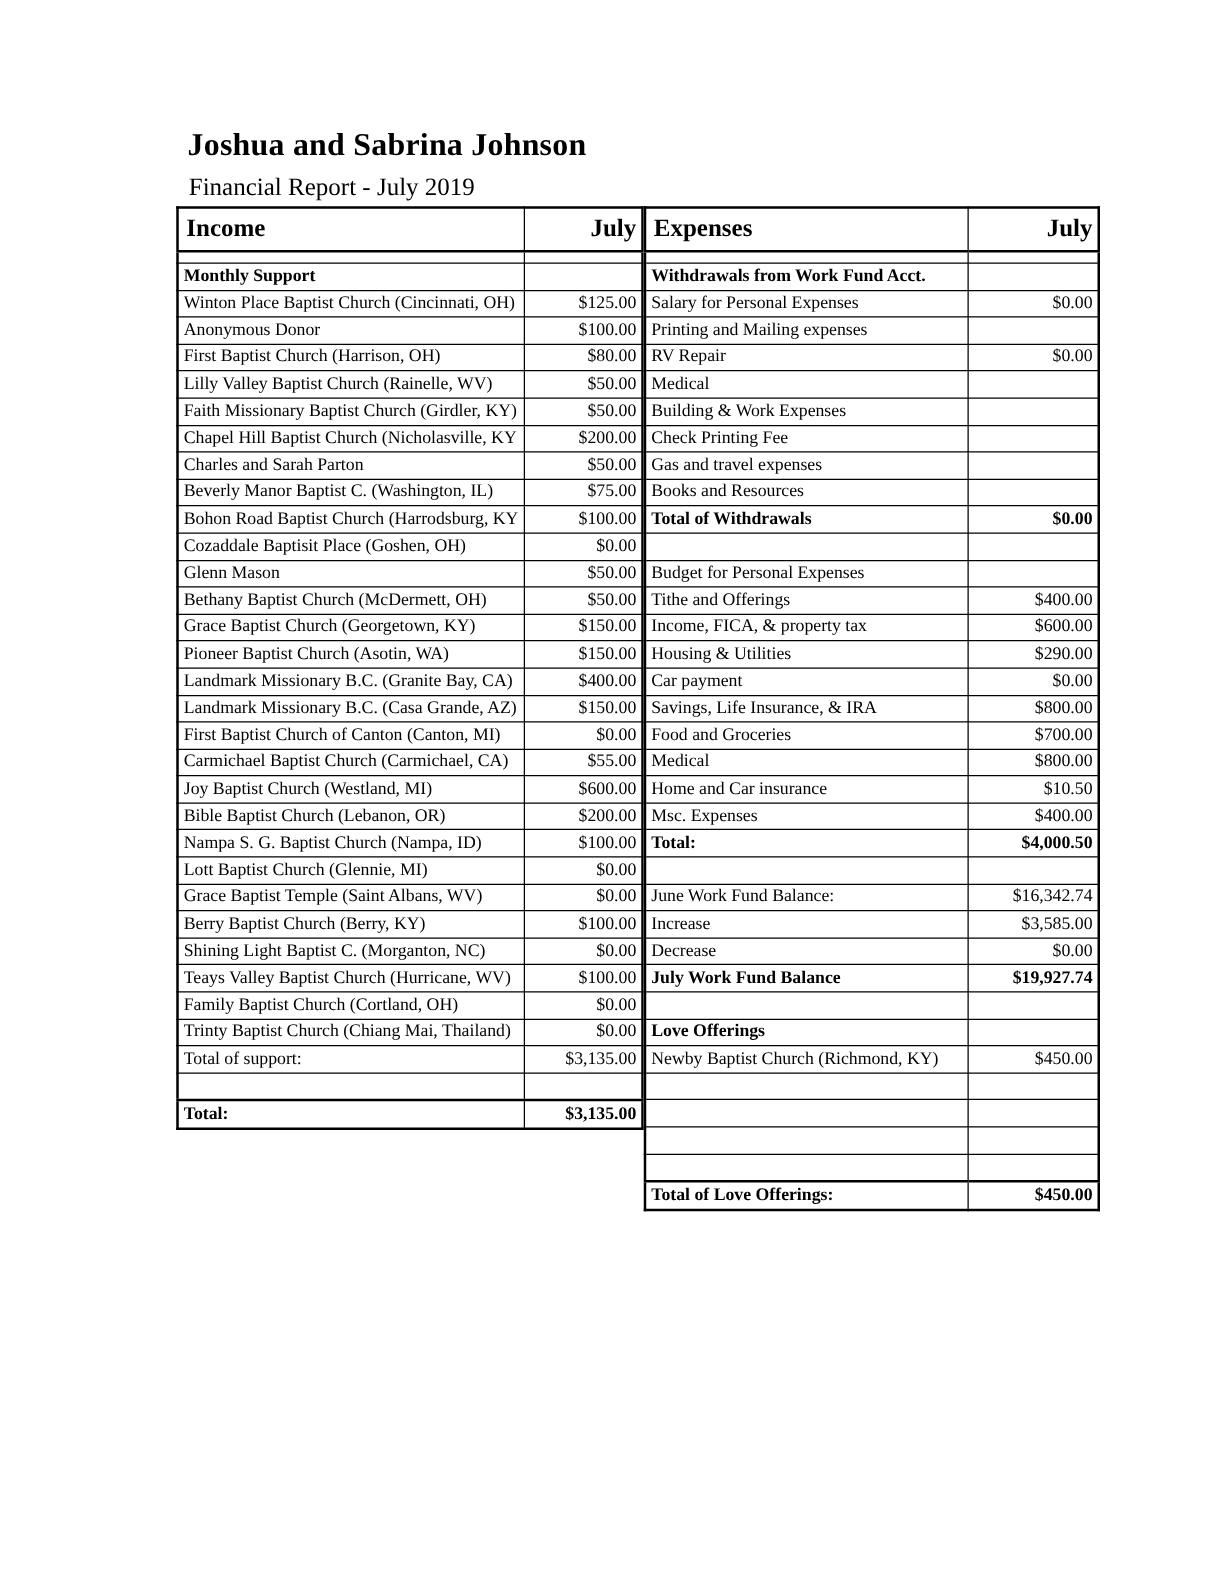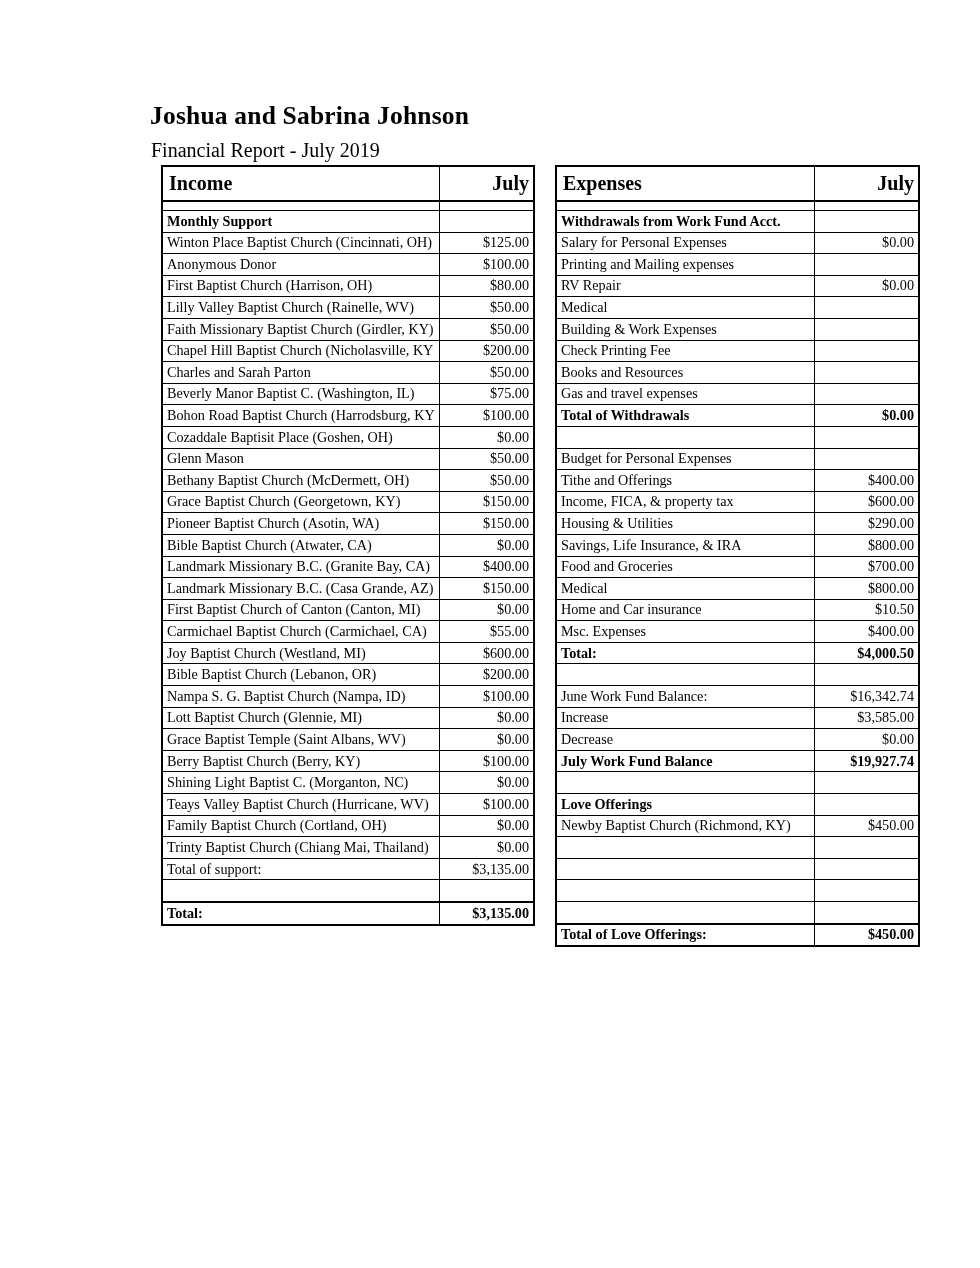--- a/index.html
+++ b/index.html
@@ -44,21 +44,20 @@
     top: 165px;
     width: 738px;
     display: flex;
     align-items: flex-start;
   }
   table.fin {
     border-collapse: collapse;
     table-layout: fixed;
     border: 2.5px solid #000;
     background: #fff;
-    margin-left: 20px;
   }
   table.fin td {
     border: 1px solid #000;
     font-size: 14.2px;
     line-height: 1;
     padding: 2px 4px 3px 4px;
     height: 15.6px;
     overflow: hidden;
     white-space: nowrap;
     vertical-align: middle;
@@ -169,24 +168,20 @@
           </tr>
           <tr class="">
             <td class="lbl">Grace Baptist Church (Georgetown, KY)</td>
             <td class="amt">$150.00</td>
           </tr>
           <tr class="">
             <td class="lbl">Pioneer Baptist Church (Asotin, WA)</td>
             <td class="amt">$150.00</td>
           </tr>
           <tr class="">
-            <td class="lbl">Bible Baptist Church (Atwater, CA)</td>
-            <td class="amt">$0.00</td>
-          </tr>
-          <tr class="">
             <td class="lbl">Landmark Missionary B.C. (Granite Bay, CA)</td>
             <td class="amt">$400.00</td>
           </tr>
           <tr class="">
             <td class="lbl">Landmark Missionary B.C. (Casa Grande, AZ)</td>
             <td class="amt">$150.00</td>
           </tr>
           <tr class="">
             <td class="lbl">First Baptist Church of Canton (Canton, MI)</td>
             <td class="amt">$0.00</td>
@@ -288,25 +283,25 @@
           </tr>
           <tr class="">
             <td class="lbl">Building &amp; Work Expenses</td>
             <td class="amt"></td>
           </tr>
           <tr class="">
             <td class="lbl">Check Printing Fee</td>
             <td class="amt"></td>
           </tr>
           <tr class="">
+            <td class="lbl">Gas and travel expenses</td>
+            <td class="amt"></td>
+          </tr>
+          <tr class="">
             <td class="lbl">Books and Resources</td>
-            <td class="amt"></td>
-          </tr>
-          <tr class="">
-            <td class="lbl">Gas and travel expenses</td>
             <td class="amt"></td>
           </tr>
           <tr class="">
             <td class="lbl b">Total of Withdrawals</td>
             <td class="amt b">$0.00</td>
           </tr>
           <tr class="blank">
             <td class="lbl"></td>
             <td class="amt"></td>
           </tr>
@@ -318,20 +313,24 @@
             <td class="lbl">Tithe and Offerings</td>
             <td class="amt">$400.00</td>
           </tr>
           <tr class="">
             <td class="lbl">Income, FICA, &amp; property tax</td>
             <td class="amt">$600.00</td>
           </tr>
           <tr class="">
             <td class="lbl">Housing &amp; Utilities</td>
             <td class="amt">$290.00</td>
+          </tr>
+          <tr class="">
+            <td class="lbl">Car payment</td>
+            <td class="amt">$0.00</td>
           </tr>
           <tr class="">
             <td class="lbl">Savings, Life Insurance, &amp; IRA</td>
             <td class="amt">$800.00</td>
           </tr>
           <tr class="">
             <td class="lbl">Food and Groceries</td>
             <td class="amt">$700.00</td>
           </tr>
           <tr class="">

